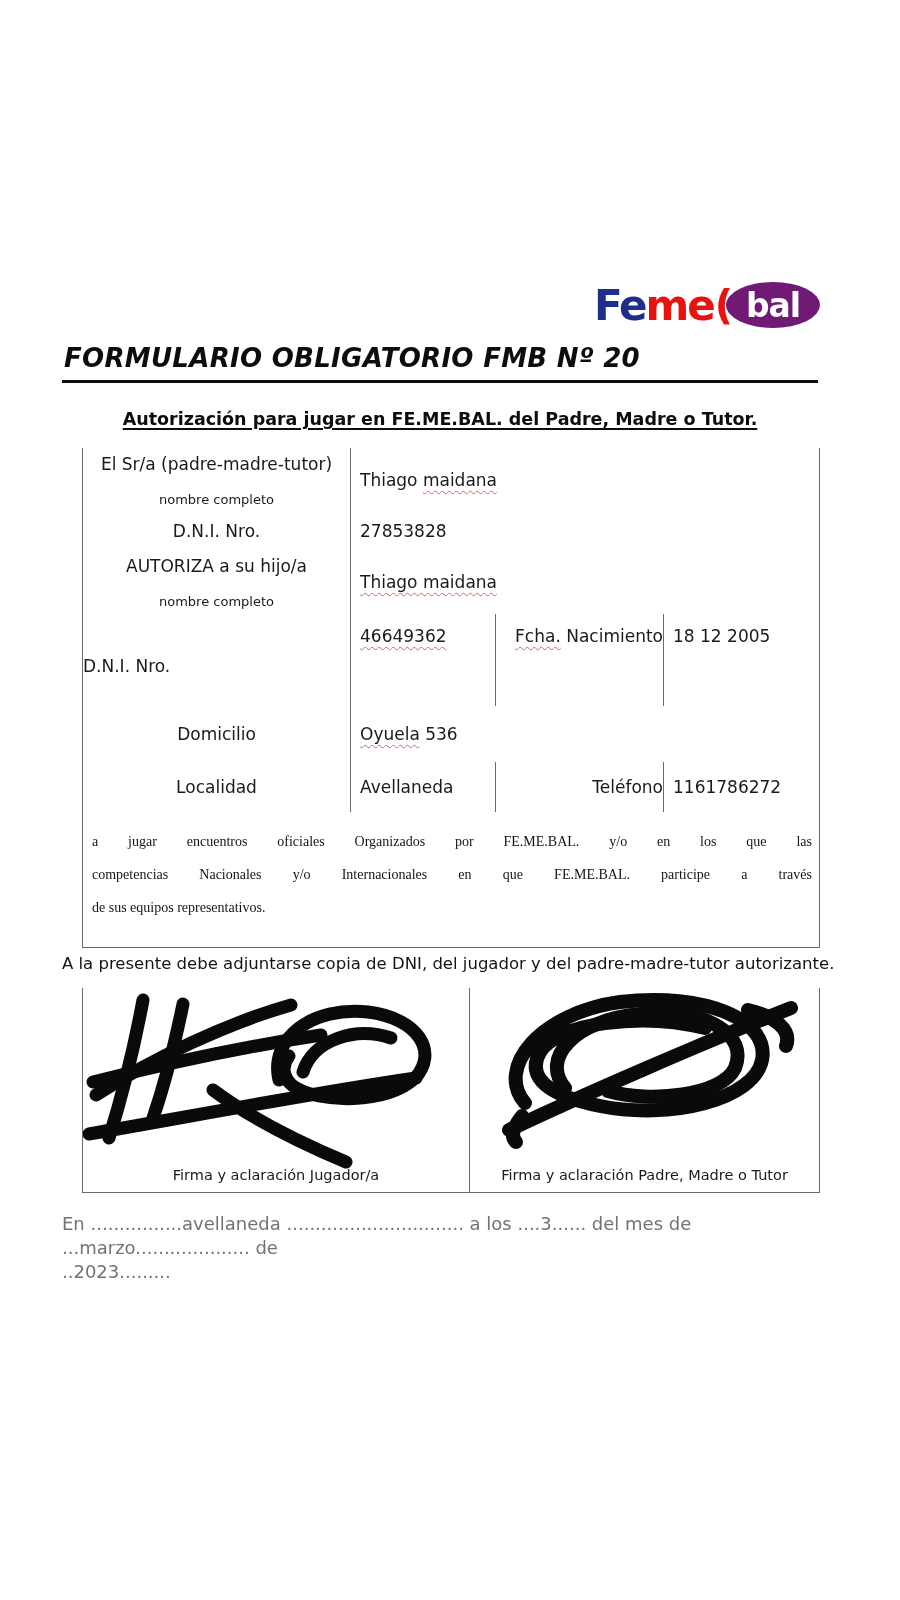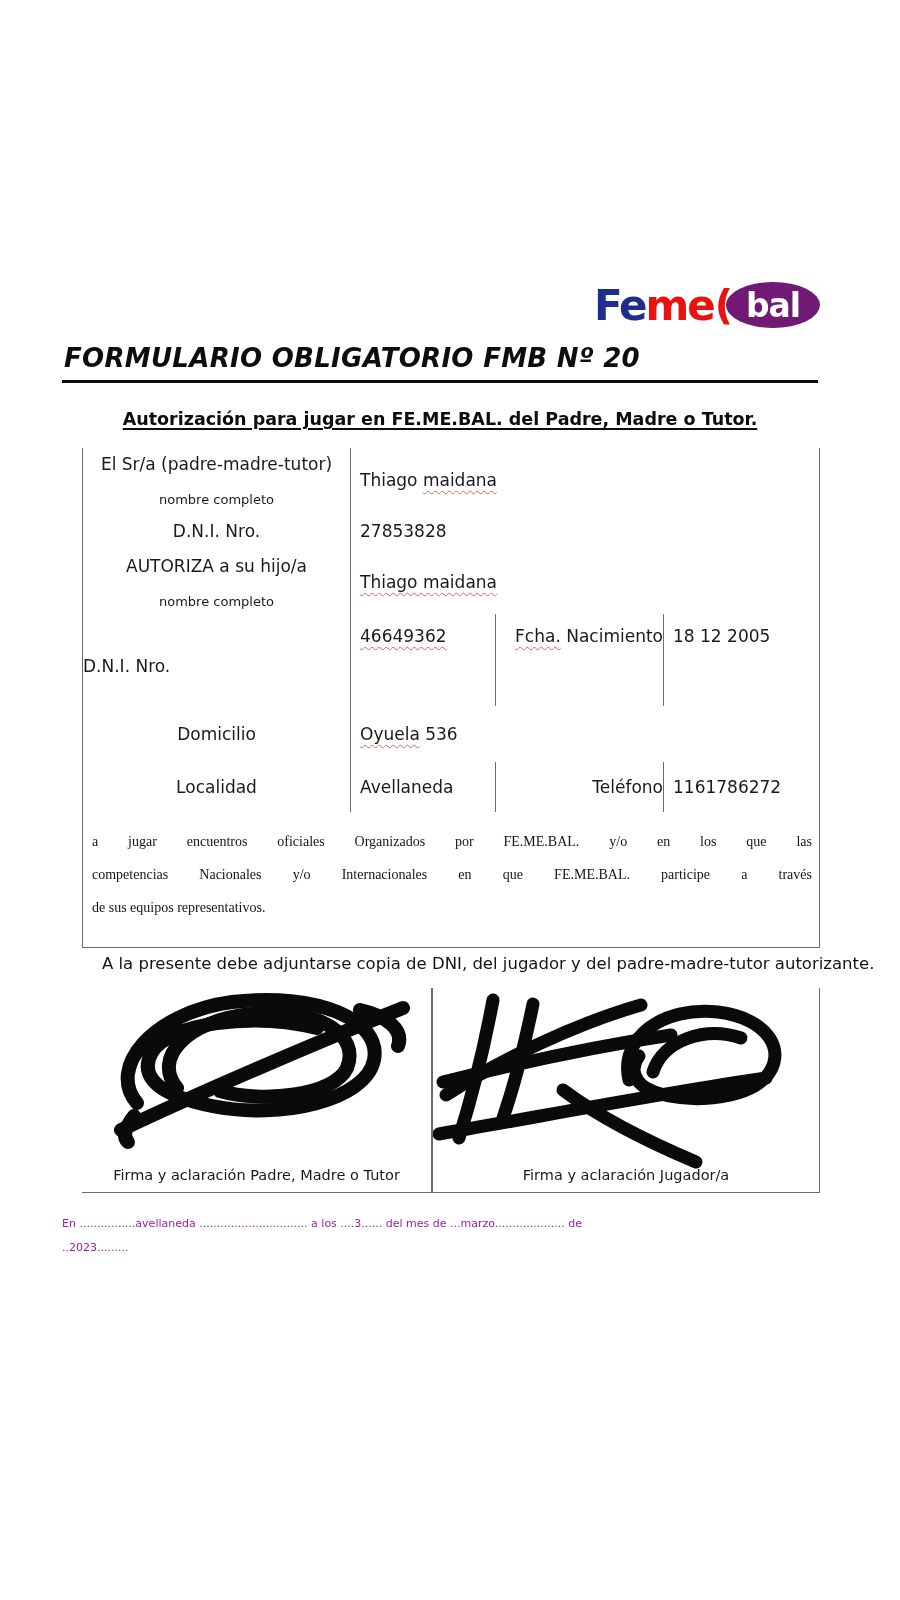--- a/index.html
+++ b/index.html
@@ -44,35 +44,35 @@
   .br   { border-right:1px solid #6b6b6b; }
   .topAl{ align-items:flex-start; padding-top:12px; }
   .ctr  { justify-content:flex-end; padding-left:0; }
   .wavy { text-decoration:underline; text-decoration-style:wavy; text-decoration-color:#cf6e5e;
           text-decoration-thickness:1px; text-underline-offset:4px; }
   .para { grid-column:span 4; padding:13px 9px 0 9px; line-height:33px; font-size:14px; color:#141414;font-family:Liberation Serif, serif; }
   .para .jl { text-align:justify; text-align-last:justify; }
   .para .ll { text-align:left; }
 
   
-  .note { position:absolute; top:954px; left:62px; width:790px; font-size:16.5px; color:#141414;margin-left:40px; }
+  .note { position:absolute; top:954px; left:62px; width:790px; font-size:16.5px; color:#141414; }
 
   
   .sigwrap { position:absolute; top:988px; left:82px; width:738px; height:205px;
              display:flex; border-bottom:1px solid #6b6b6b; }
   .sigbox  { position:relative; height:205px; }
   .sigbox.left  { width:388px; border-left:1px solid #6b6b6b; border-right:1px solid #6b6b6b; }
   .sigbox.right { width:350px; border-right:1px solid #6b6b6b; }
   .sigbox svg { position:absolute; left:0; top:0; }
   .siglabel { position:absolute; bottom:10px; left:0; width:100%; text-align:center;
               font-size:14.5px; color:#1a1a1a; }
 
   
   .footer { position:absolute; top:1212px; left:62px; width:790px;
-            font-size:11px; line-height:24px; color:#a21caf; }
+            font-size:18px; line-height:24px; color:#737373; }
 </style>
 </head>
 <body>
 
 <div class="page">
 
   <div class="logo">
     <span class="fe">Fe</span>
       <span class="me">me</span>
       <span class="paren">(</span>
@@ -148,48 +148,48 @@
       <div class="jl">a jugar encuentros oficiales Organizados por FE.ME.BAL. y/o en los que las</div>
       <div class="jl">competencias Nacionales y/o Internacionales en que FE.ME.BAL. participe a través</div>
       <div class="ll">de sus equipos representativos.</div>
     </div>
   </div>
 
   <div class="note">A la presente debe adjuntarse copia de DNI, del jugador y del padre-madre-tutor autorizante.</div>
 
   <div class="sigwrap">
 
-    <div class="sigbox right">
-      <svg width="350" height="205" viewBox="0 0 350 205">
-        <g fill="none" stroke="#0a0a0a" stroke-width="14" stroke-linecap="round" stroke-linejoin="round">
-          <path d="M55,115 C25,80 70,25 150,14 C235,4 300,32 292,72 C284,112 200,132 130,118 C80,108 55,90 70,64 C88,35 170,24 235,40"></path>
-          <path d="M95,100 C70,70 105,32 170,26 C240,20 278,48 265,80 C252,108 180,115 138,103"></path>
-          <path d="M39,142 C110,108 240,52 321,20"></path>
-          <path d="M278,22 C305,28 322,42 316,58"></path>
-          <path d="M52,128 C44,138 40,148 46,154"></path>
-        </g>
-      </svg>
-      <div class="siglabel">Firma y aclaración Padre, Madre o Tutor</div>
-    </div>
-
     <div class="sigbox left">
       <svg width="388" height="205" viewBox="0 0 388 205">
         <g fill="none" stroke="#0a0a0a" stroke-width="13" stroke-linecap="round" stroke-linejoin="round">
           <path d="M60,12 C52,55 40,105 26,150"></path>
           <path d="M100,16 C92,55 82,95 70,130"></path>
           <path d="M13,107 C70,70 145,35 208,17"></path>
           <path d="M10,94 C85,75 165,58 238,47"></path>
           <path d="M196,92 C186,50 230,18 285,24 C335,30 356,64 332,90 C306,116 235,116 210,98 C200,90 198,78 206,68"></path>
           <path d="M220,84 C230,52 272,38 308,50"></path>
           <path d="M6,146 C110,128 235,104 333,90"></path>
           <path d="M130,102 C170,132 225,158 263,174"></path>
         </g>
       </svg>
       <div class="siglabel">Firma y aclaración Jugador/a</div>
     </div>
+
+    <div class="sigbox right">
+      <svg width="350" height="205" viewBox="0 0 350 205">
+        <g fill="none" stroke="#0a0a0a" stroke-width="14" stroke-linecap="round" stroke-linejoin="round">
+          <path d="M55,115 C25,80 70,25 150,14 C235,4 300,32 292,72 C284,112 200,132 130,118 C80,108 55,90 70,64 C88,35 170,24 235,40"></path>
+          <path d="M95,100 C70,70 105,32 170,26 C240,20 278,48 265,80 C252,108 180,115 138,103"></path>
+          <path d="M39,142 C110,108 240,52 321,20"></path>
+          <path d="M278,22 C305,28 322,42 316,58"></path>
+          <path d="M52,128 C44,138 40,148 46,154"></path>
+        </g>
+      </svg>
+      <div class="siglabel">Firma y aclaración Padre, Madre o Tutor</div>
+    </div>
   </div>
 
   <div class="footer">
     <div>En ................avellaneda ............................... a los ....3...... del mes de ...marzo.................... de</div>
     <div>..2023.........</div>
   </div>
 
 </div>
 
 </body></html>

